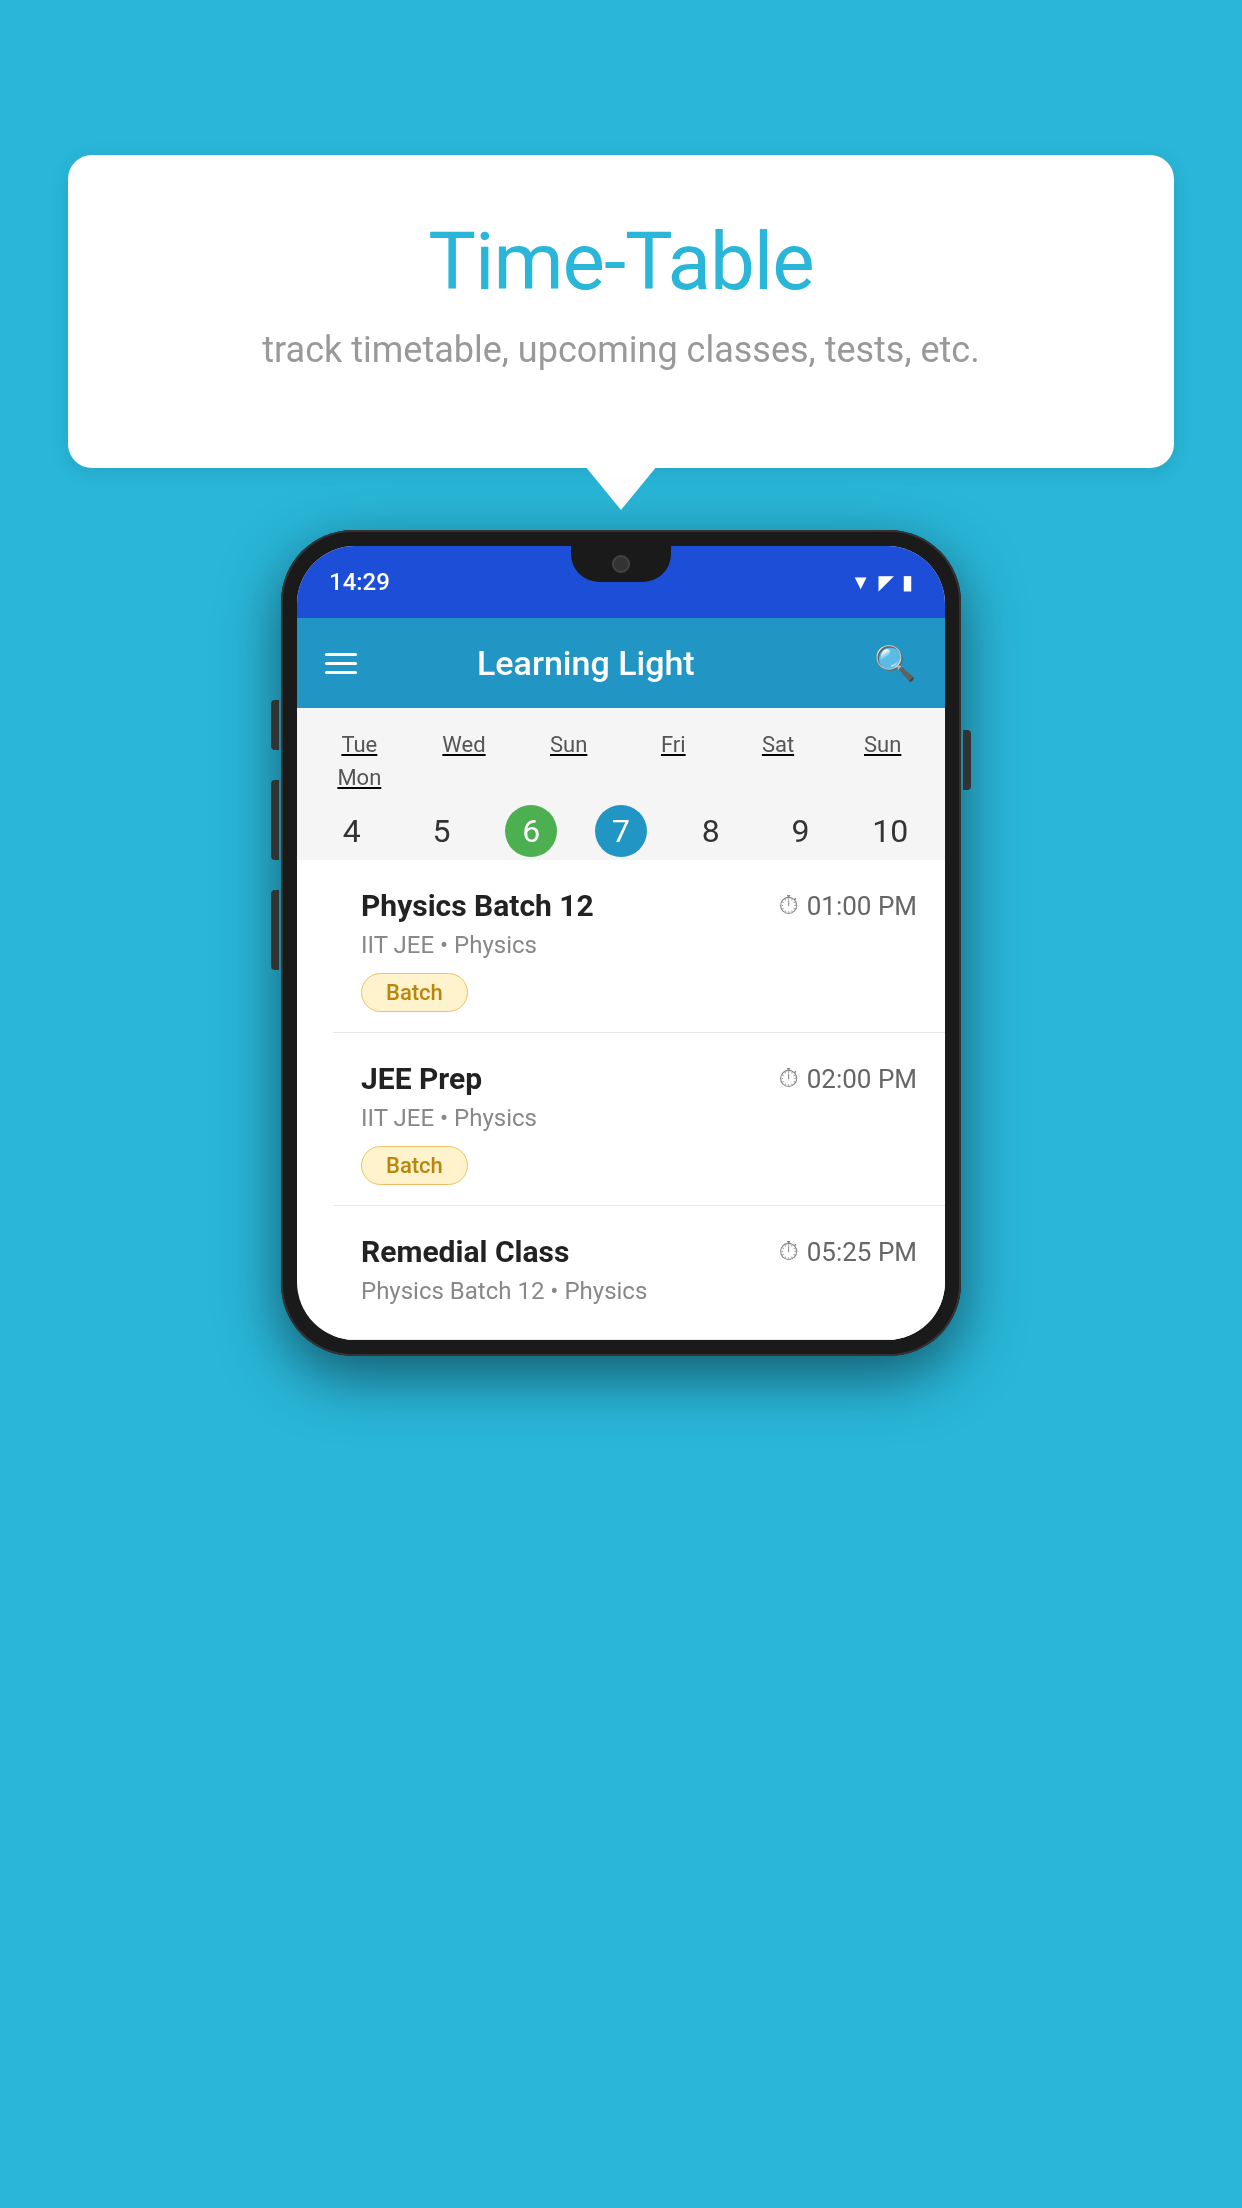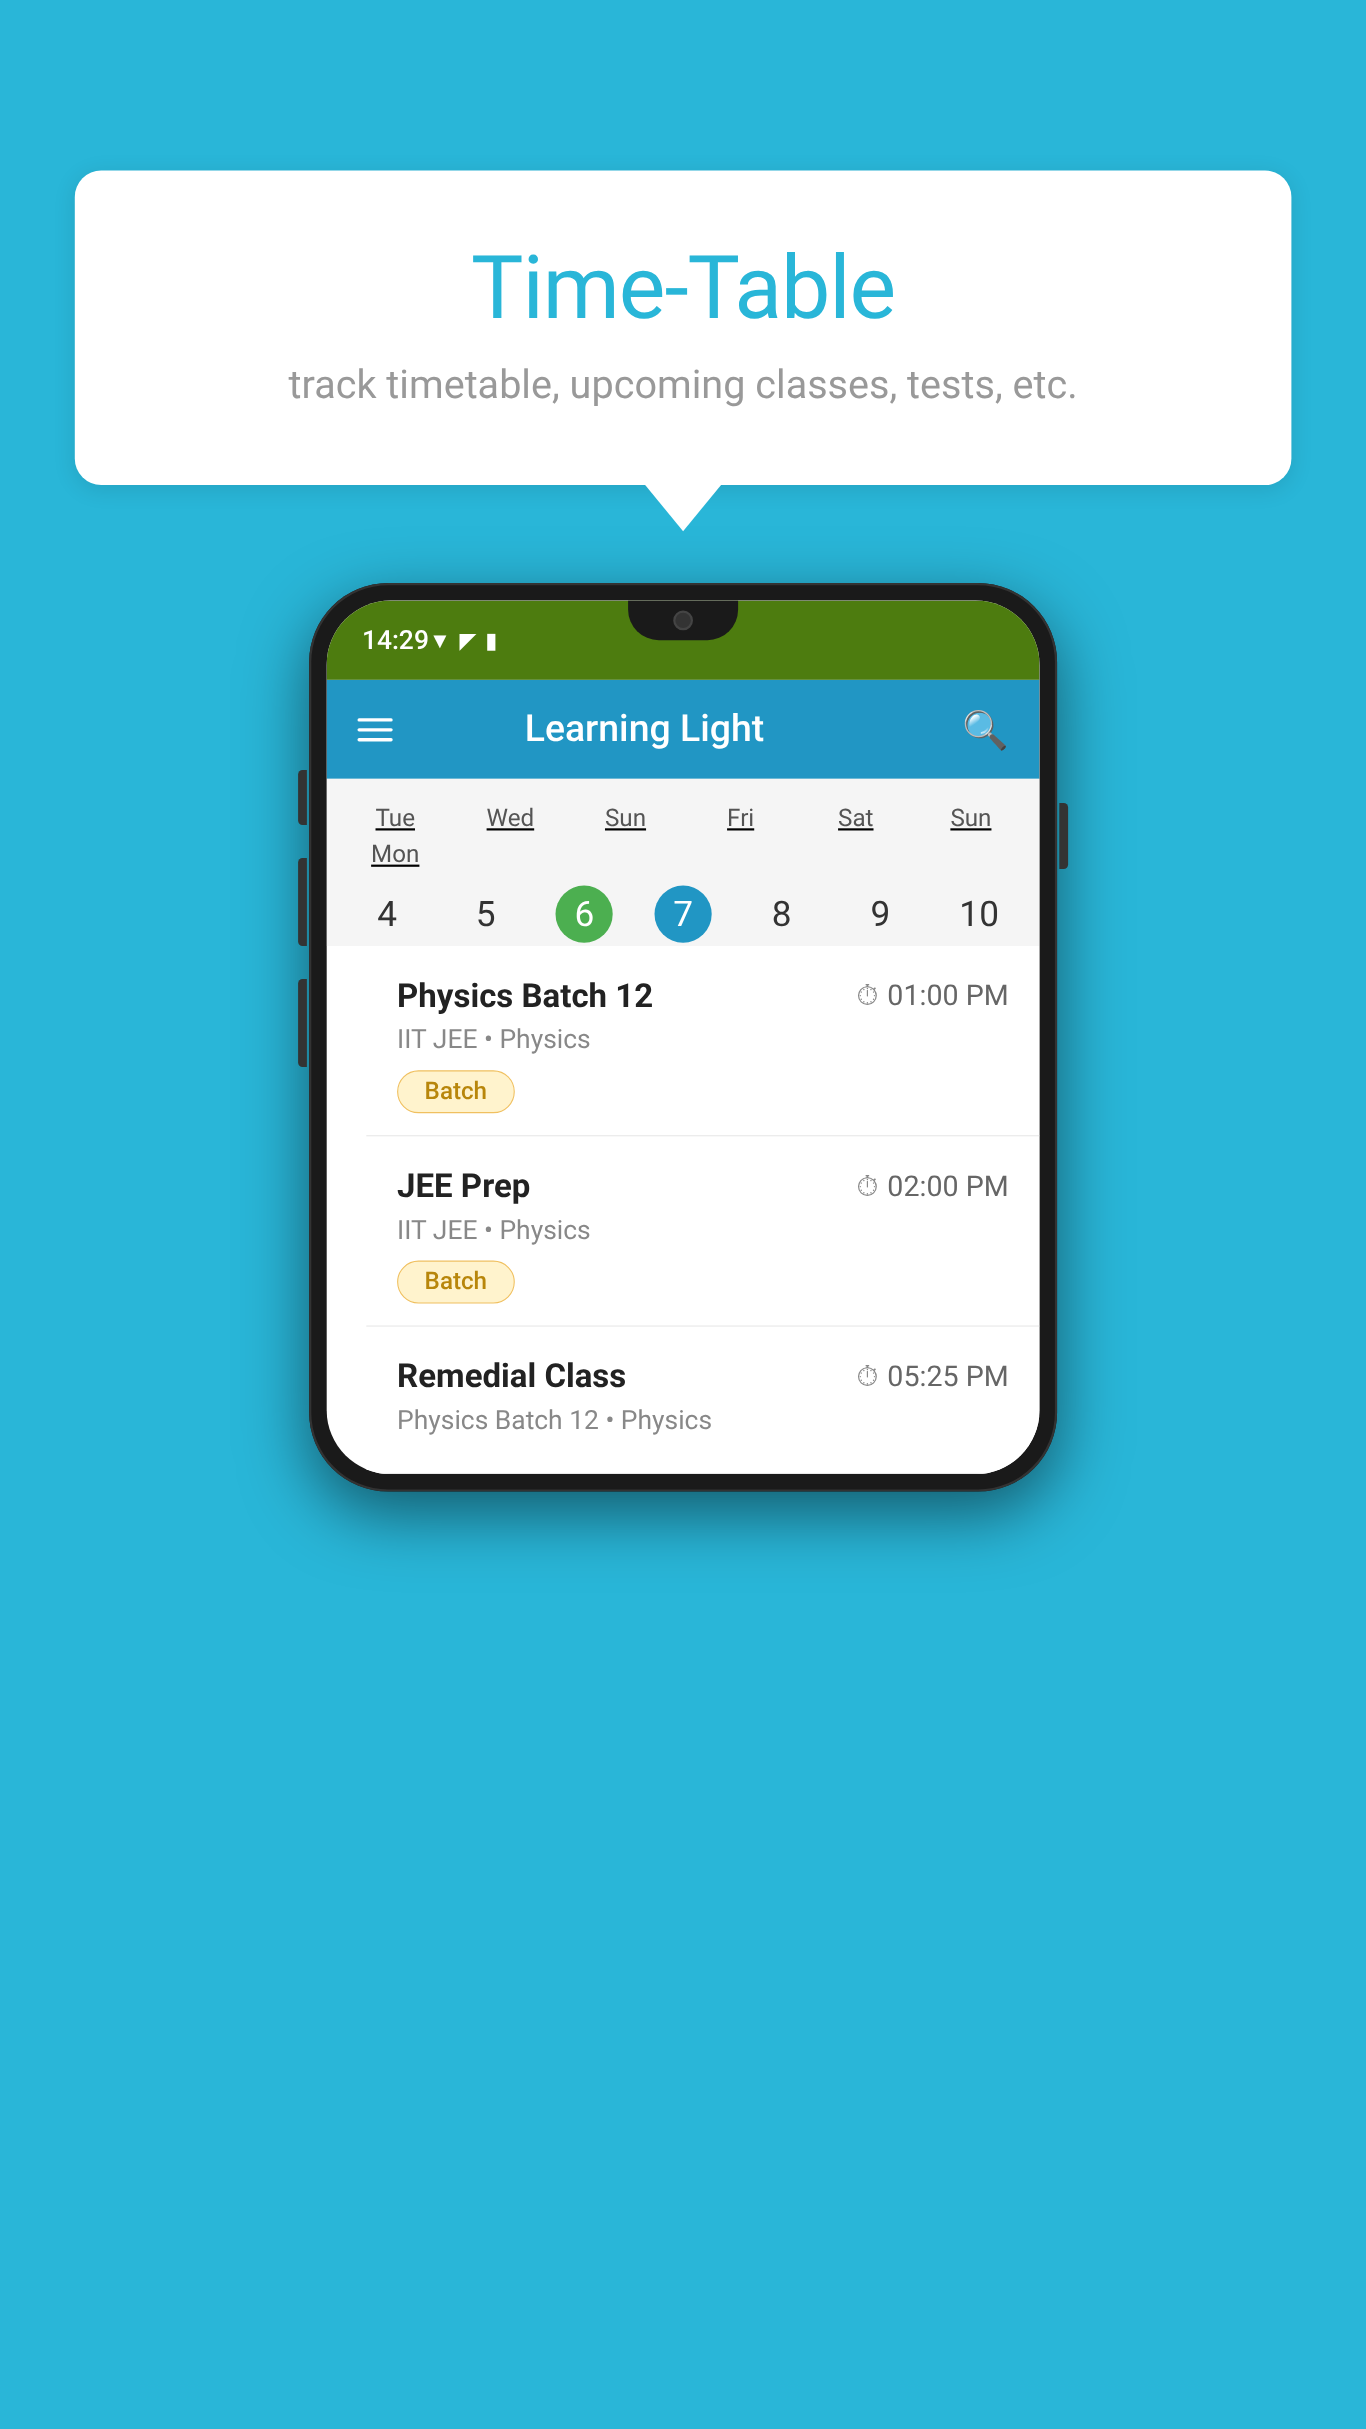--- a/index.html
+++ b/index.html
@@ -14,21 +14,21 @@
     }
 
     
     .speech-bubble {
       position: absolute;
       top: 155px;
       left: 68px;
       right: 68px;
       background: white;
       border-radius: 24px;
-      padding: 60px 50px 70px;
+      padding: 60px 50px 97px;
       text-align: center;
       box-shadow: 0 4px 20px rgba(0,0,0,0.1);
     }
     .speech-bubble::after {
       content: '';
       position: absolute;
       bottom: -42px;
       left: 50%;
       transform: translateX(-50%);
       width: 0;
@@ -68,25 +68,25 @@
 
     .phone-inner {
       background: #fff;
       border-radius: 58px;
       overflow: hidden;
       position: relative;
     }
 
     
     .notch-bar {
-      background: #4d7c0f;
+      background: #1d4ed8;
       height: 72px;
       display: flex;
       align-items: center;
-      justify-content: flex-start;
+      justify-content: space-between;
       padding: 0 32px;
       position: relative;
     }
     .notch-cutout {
       position: absolute;
       top: 0;
       left: 50%;
       transform: translateX(-50%);
       width: 100px;
       height: 36px;

